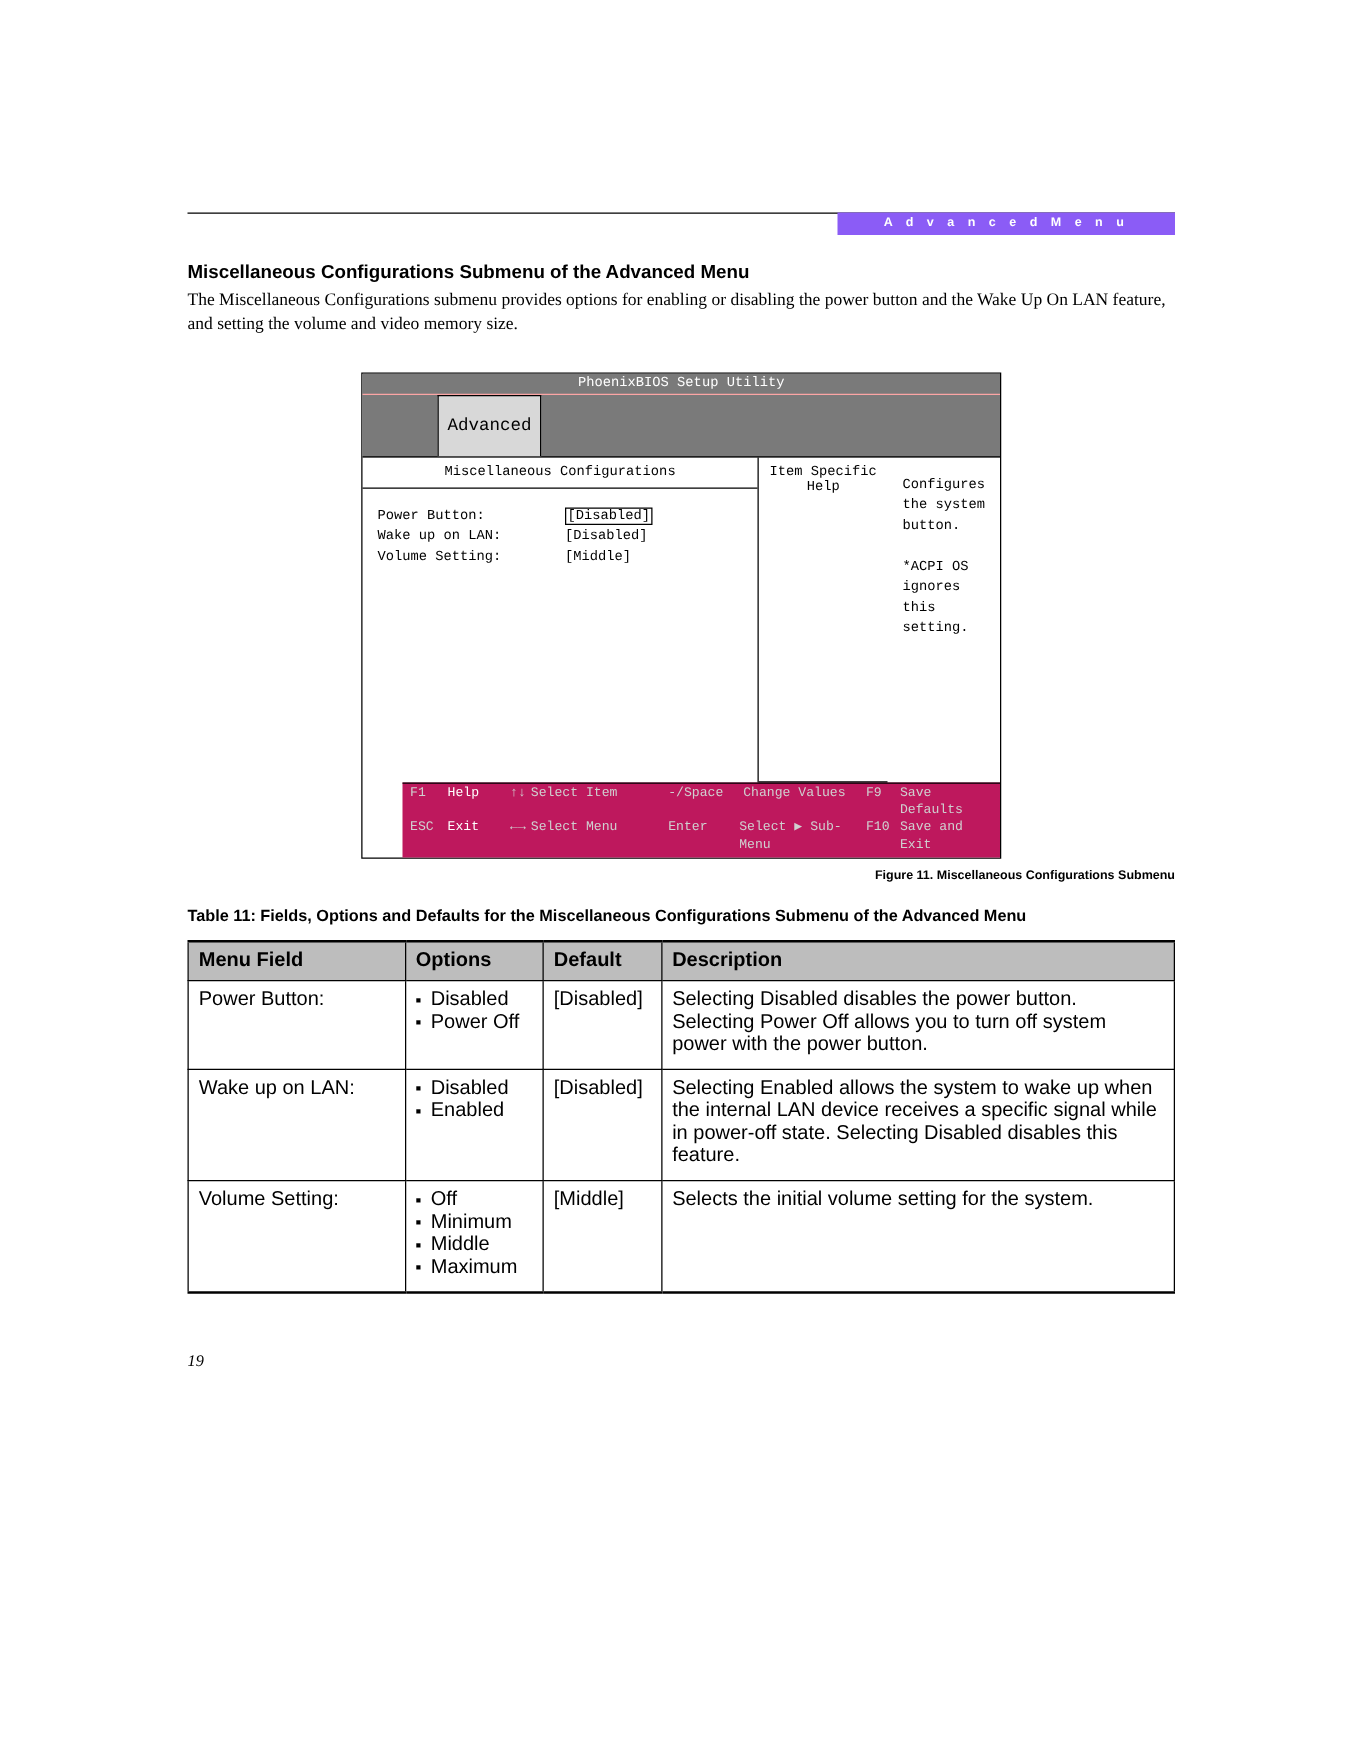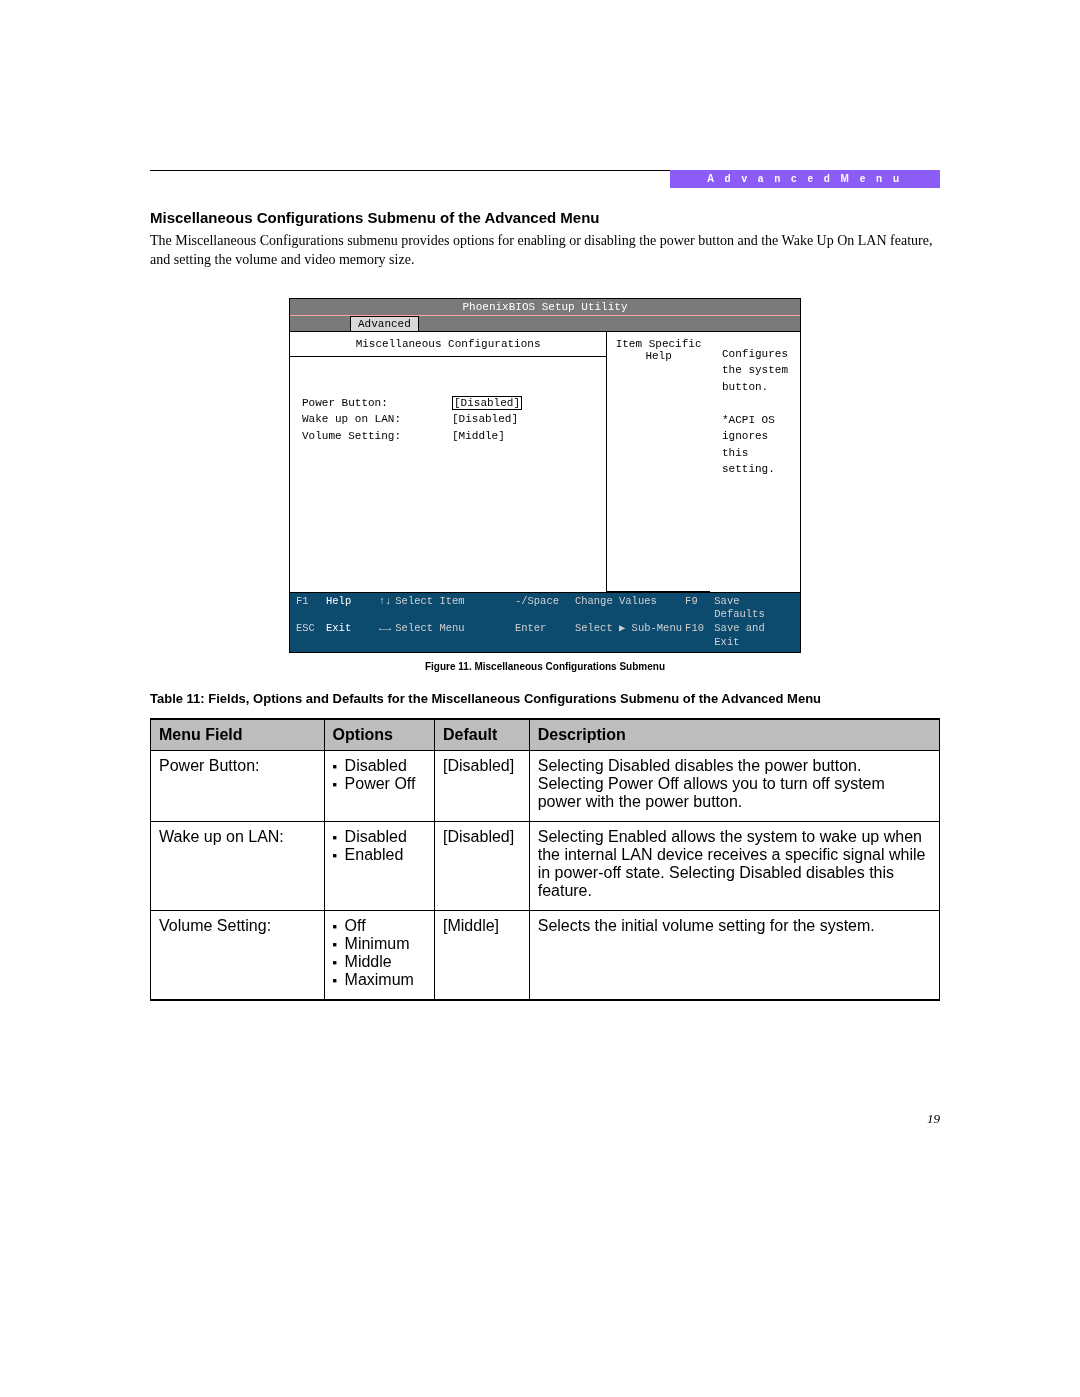--- a/index.html
+++ b/index.html
@@ -65,37 +65,36 @@
     font-size: 11px;
   }
   .bios-tab-row {
     background: #7a7a7a;
     border-bottom: 1px solid #000;
     display: flex;
   }
   .bios-tab {
     background: #d8d8d8;
     color: #000;
-    padding: 1px 7px;
+    padding: 16px 7px;
     margin-left: 60px;
     border: 1px solid #000;
     border-bottom: none;
-    font-size: 11px;
+    font-size: 14px;
     text-align: center;
   }
   .bios-main {
     display: flex;
     height: 260px;
   }
   .bios-left {
     flex: 0 0 62%;
     border-right: 1px solid #000;
     display: flex;
     flex-direction: column;
-    gap: 24px;
   }
   .bios-right {
     flex: 1;
     display: flex;
   }
   .bios-pane-title {
     text-align: center;
     padding: 6px 4px 6px 4px;
     border-bottom: 1px solid #000;
   }
@@ -112,45 +111,46 @@
   }
   .bios-setting-value {
   }
   .bios-val-selected {
     border: 1px solid #000;
     padding: 0 1px;
     display: inline-block;
     line-height: 1.1;
   }
   .bios-footer {
-    background: #0c4a6e;
+    background: #be185d;
     color: #d8d8d8;
     padding: 2px 6px 3px 6px;
     font-size: 10.5px;
     line-height: 1.3;
     border-top: 1px solid #000;
+    margin-left: 32px;
   }
   .bios-footer-row {
     display: flex;
   }
   .bf-key   { color:#d0d0d0; width:30px; }
   .bf-label { color:#ffffff; width:50px; }
   .bf-arrows{ color:#d0d0d0; padding-right:4px;}
   .bf-text  { color:#d0d0d0; }
   .bf-seg   { display:flex; align-items:baseline; }
   .bf-seg1  { width:85px; }
   .bf-seg2  { width:140px; }
   .bf-seg3  { width:175px; }
   .bf-seg4  { }
 
   .figure-caption {
     font-family: Verdana, Arial, sans-serif;
     font-size: 10px;
     font-weight: bold;
-    text-align: center;
+    text-align: right;
     margin: 8px 0 18px 0;
   }
   .table-title {
     font-family: Verdana, Arial, sans-serif;
     font-size: 13px;
     font-weight: bold;
     margin: 8px 0 10px 0;
     line-height: 1.35;
   }
 
@@ -188,22 +188,22 @@
     content: "■";
     font-size: 7px;
     display: inline-block;
     width: 12px;
     vertical-align: 2px;
   }
   .page-number {
     font-family: Georgia, serif;
     font-style: italic;
     font-size: 13px;
-    text-align: right;
-    margin-top: 110px;
+    text-align: left;
+    margin-top: 46px;
   }
 </style>
 </head>
 <body>
 
 <div class="page">
   <div class="top-rule"></div>
   <div class="header-bar">A d v a n c e d   M e n u</div>
 
   <h2 class="section-title">Miscellaneous Configurations Submenu of the Advanced Menu</h2>

